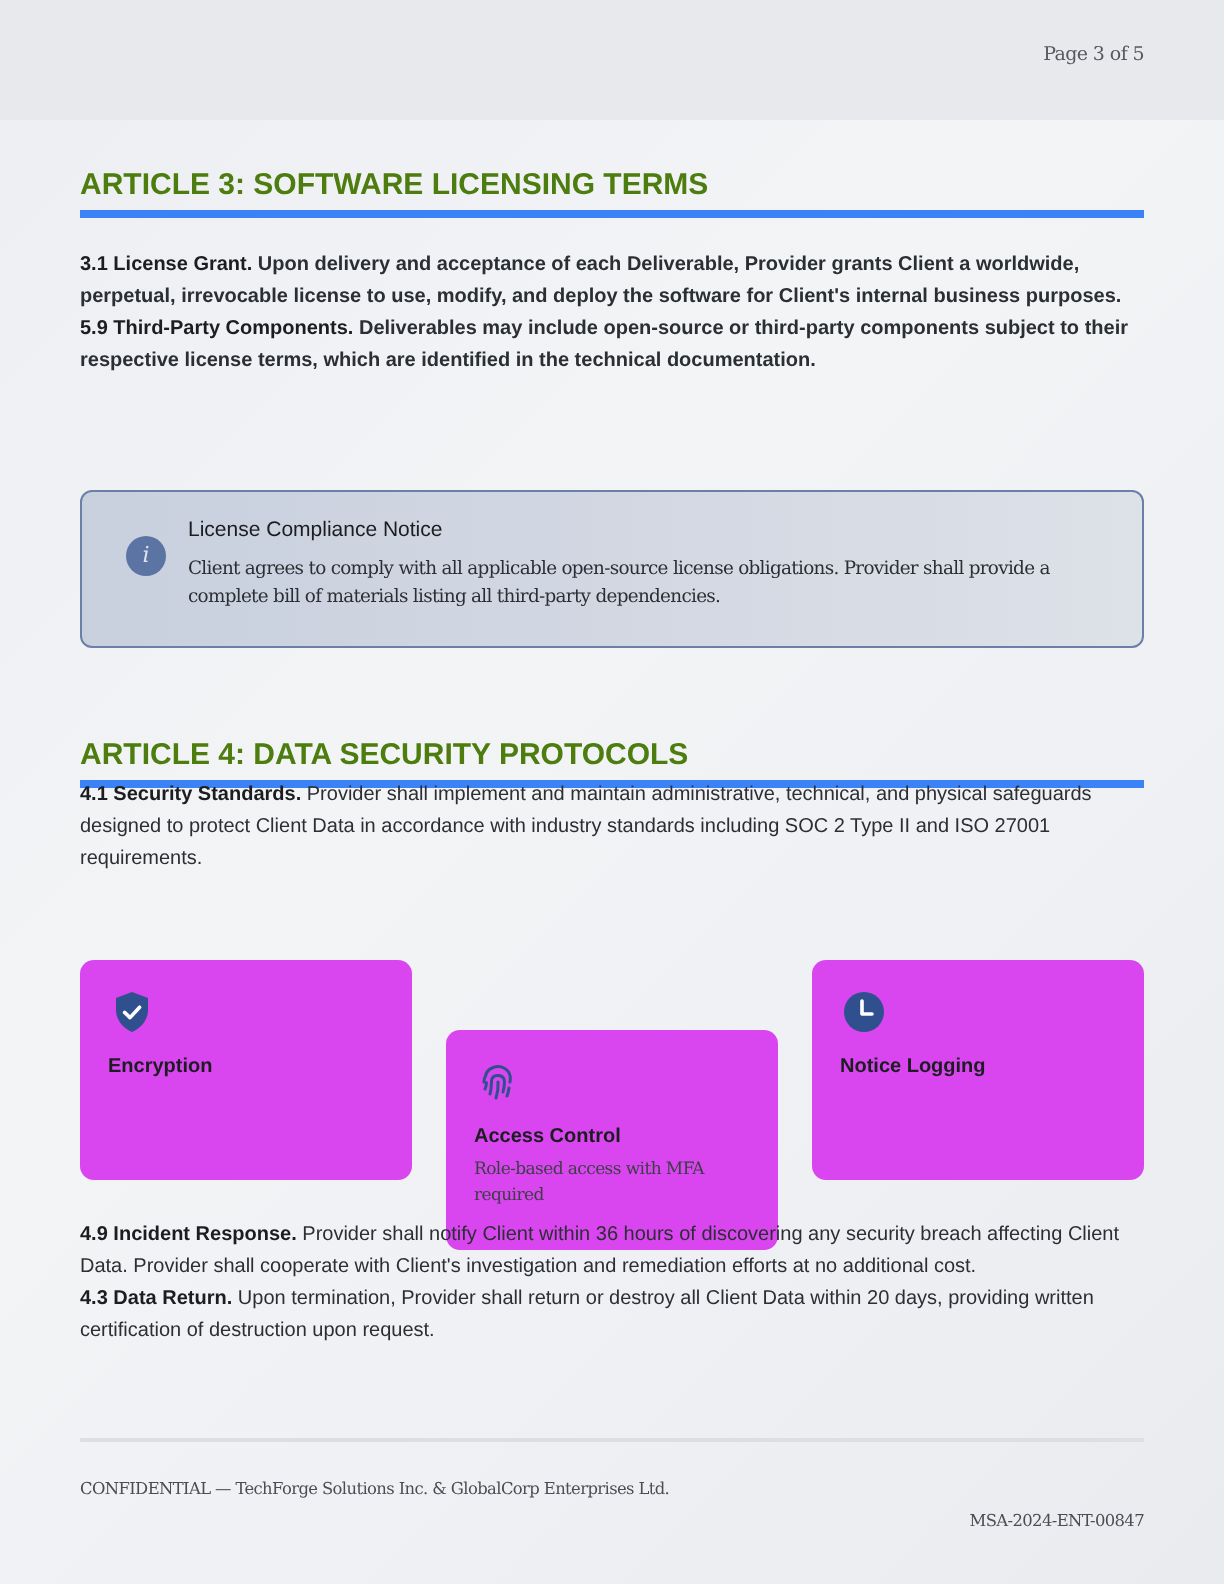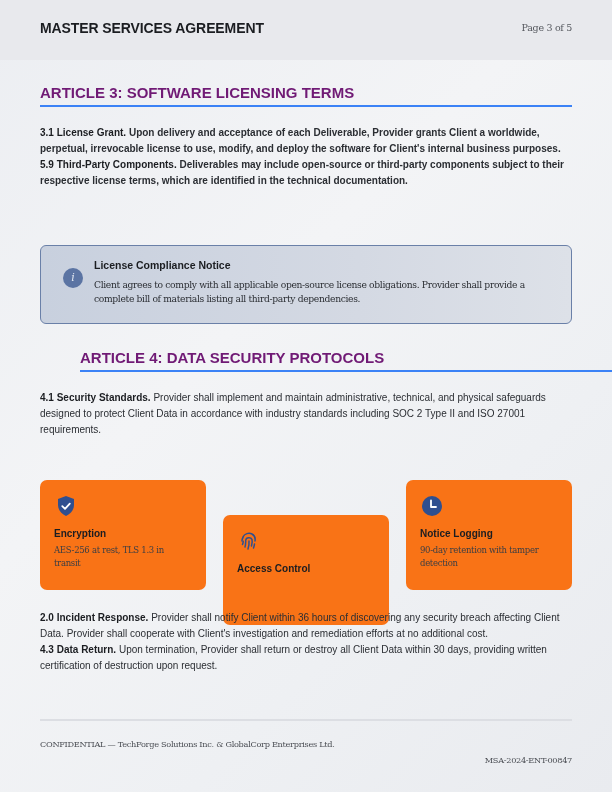--- a/index.html
+++ b/index.html
@@ -19,23 +19,23 @@
     position: absolute; left: 40px; top: 20px;
     font-size: 14px; font-weight: bold; color: #1b1d21; letter-spacing: -0.1px;
   }
   .page-num {
     position: absolute; right: 40px; top: 22px;
     font-family: "DejaVu Serif", "Liberation Serif", serif;
     font-size: 9.5px; color: #55585e; letter-spacing: -0.3px;
   }
   .article-heading {
     position: absolute; left: 40px; width: 532px;
-    font-size: 15px; font-weight: bold; color: #701a75;
+    font-size: 15px; font-weight: bold; color: #4d7c0f;
     padding-bottom: 4px;
-    border-bottom: 2px solid #3b82f6;
+    border-bottom: 4px solid #3b82f6;
     letter-spacing: 0px;
   }
   .para {
     position: absolute; left: 40px; width: 532px;
     font-size: 10px; line-height: 16px; color: #2b2e33;
   }
   .para b { color: #1b1d21; }
   .notice {
     position: absolute; left: 40px; top: 245px; width: 532px; height: 79px;
     background: linear-gradient(90deg, #c8d0de 0%, #d4d9e3 60%, #dde1e8 100%);
@@ -43,30 +43,30 @@
     border-radius: 6px;
   }
   .notice-icon {
     position: absolute; left: 22px; top: 22px; width: 20px; height: 20px;
     border-radius: 50%; background: #5b74a3; color: #dfe5ef;
     font-family: "DejaVu Serif", serif; font-size: 11px; font-style: italic;
     text-align: center; line-height: 20px;
   }
   .notice-title {
     position: absolute; left: 53px; top: 13px;
-    font-size: 10.5px; font-weight: bold; color: #1b1d21;
+    font-size: 10.5px; font-weight: normal; color: #1b1d21;
   }
   .notice-body {
     position: absolute; left: 53px; top: 32px; width: 440px;
     font-family: "DejaVu Serif", "Liberation Serif", serif;
     font-size: 9.2px; line-height: 14px; color: #2b2e33; letter-spacing: -0.35px;
   }
   .card {
     position: absolute; top: 480px; width: 166px; height: 110px;
-    background: #f97316; border-radius: 7px;
+    background: #d946ef; border-radius: 7px;
   }
   .card-icon { position: absolute; left: 14px; top: 14px; width: 24px; height: 24px; }
   .card-title {
     position: absolute; left: 14px; top: 48px;
     font-size: 10px; font-weight: bold; color: #1b1d21;
   }
   .card-desc {
     position: absolute; left: 14px; top: 64px; width: 130px;
     font-family: "DejaVu Serif", "Liberation Serif", serif;
     font-size: 8.5px; line-height: 13px; color: #3b3e44; letter-spacing: -0.3px;
@@ -83,73 +83,71 @@
   .footer-right {
     position: absolute; right: 40px; top: 755px;
     font-family: "DejaVu Serif", "Liberation Serif", serif;
     font-size: 8.2px; color: #4a4d53; letter-spacing: -0.3px;
   }
 </style>
 </head>
 <body>
 
 <div class="header">
-  <div class="doc-title">MASTER SERVICES AGREEMENT</div>
   <div class="page-num">Page 3 of 5</div>
 </div>
 
 <div class="article-heading" style="top:84px;">ARTICLE 3: SOFTWARE LICENSING TERMS</div>
 
 <div class="para" style="top:125px;font-weight:bold;">
   <b>3.1 License Grant.</b><span> Upon delivery and acceptance of each Deliverable, Provider grants Client a worldwide, perpetual, irrevocable license to use, modify, and deploy the software for Client's internal business purposes.</span><br>
   <b>5.9 Third-Party Components.</b><span> Deliverables may include open-source or third-party components subject to their respective license terms, which are identified in the technical documentation.</span>
 </div>
 
 <div class="notice">
   <div class="notice-icon">i</div>
   <div class="notice-title">License Compliance Notice</div>
   <div class="notice-body">Client agrees to comply with all applicable open-source license obligations. Provider shall provide a complete bill of materials listing all third-party dependencies.</div>
 </div>
 
-<div class="article-heading" style="top:349px;margin-left:40px;">ARTICLE 4: DATA SECURITY PROTOCOLS</div>
+<div class="article-heading" style="top:369px;">ARTICLE 4: DATA SECURITY PROTOCOLS</div>
 
 <div class="para" style="top:390px;">
   <b>4.1 Security Standards.</b><span> Provider shall implement and maintain administrative, technical, and physical safeguards designed to protect Client Data in accordance with industry standards including SOC 2 Type II and ISO 27001 requirements.</span>
 </div>
 
 <div class="card" style="left:40px;">
   <svg class="card-icon" viewBox="0 0 24 24">
     <path d="M12 2 L20 5 V11 C20 16 16.5 20 12 22 C7.5 20 4 16 4 11 V5 Z" fill="#2f4f8f"></path>
     <path d="M8.3 12.2 L11 14.8 L15.8 9.6" fill="none" stroke="#ffffff" stroke-width="1.8" stroke-linecap="round" stroke-linejoin="round"></path>
   </svg>
   <div class="card-title">Encryption</div>
-  <div class="card-desc">AES-256 at rest, TLS 1.3 in transit</div>
 </div>
 
 <div class="card" style="left:223px;margin-top:35px;">
   <svg class="card-icon" viewBox="0 0 24 24" fill="none" stroke="#2f4f8f" stroke-width="1.5" stroke-linecap="round">
     <path d="M6 8 C7.5 4.5 12 3.5 15 5 C17.5 6.3 18.5 9 18 12"></path>
     <path d="M5 12 C5 10.5 5.3 9.5 6 8.5"></path>
     <path d="M8 18 C8.8 15.5 8.6 13 8.8 11 C9.2 8.3 13.8 7.8 15 10.5 C15.6 12.5 15 15 14.5 17"></path>
     <path d="M11 20 C11.8 17.5 12.2 14.5 12 12"></path>
     <path d="M5.5 15.5 C6 14.5 6.2 13.5 6.2 12.2"></path>
     <path d="M17.5 15 C17.3 16.5 17 17.7 16.5 19"></path>
   </svg>
   <div class="card-title">Access Control</div>
+  <div class="card-desc">Role-based access with MFA required</div>
 </div>
 
 <div class="card" style="left:406px;">
   <svg class="card-icon" viewBox="0 0 24 24">
     <circle cx="12" cy="12" r="10" fill="#2f4f8f"></circle>
     <path d="M11 6.5 V13 H16" fill="none" stroke="#ffffff" stroke-width="1.8" stroke-linecap="round" stroke-linejoin="round"></path>
   </svg>
   <div class="card-title">Notice Logging</div>
-  <div class="card-desc">90-day retention with tamper detection</div>
 </div>
 
 <div class="para" style="top:610px;">
-  <b>2.0 Incident Response.</b><span> Provider shall notify Client within 36 hours of discovering any security breach affecting Client Data. Provider shall cooperate with Client's investigation and remediation efforts at no additional cost.</span><br>
-  <b>4.3 Data Return.</b><span> Upon termination, Provider shall return or destroy all Client Data within 30 days, providing written certification of destruction upon request.</span>
+  <b>4.9 Incident Response.</b><span> Provider shall notify Client within 36 hours of discovering any security breach affecting Client Data. Provider shall cooperate with Client's investigation and remediation efforts at no additional cost.</span><br>
+  <b>4.3 Data Return.</b><span> Upon termination, Provider shall return or destroy all Client Data within 20 days, providing written certification of destruction upon request.</span>
 </div>
 
 <div class="footer-rule"></div>
 <div class="footer-left">CONFIDENTIAL — TechForge Solutions Inc. &amp; GlobalCorp Enterprises Ltd.</div>
 <div class="footer-right">MSA-2024-ENT-00847</div>
 
 </body></html>

